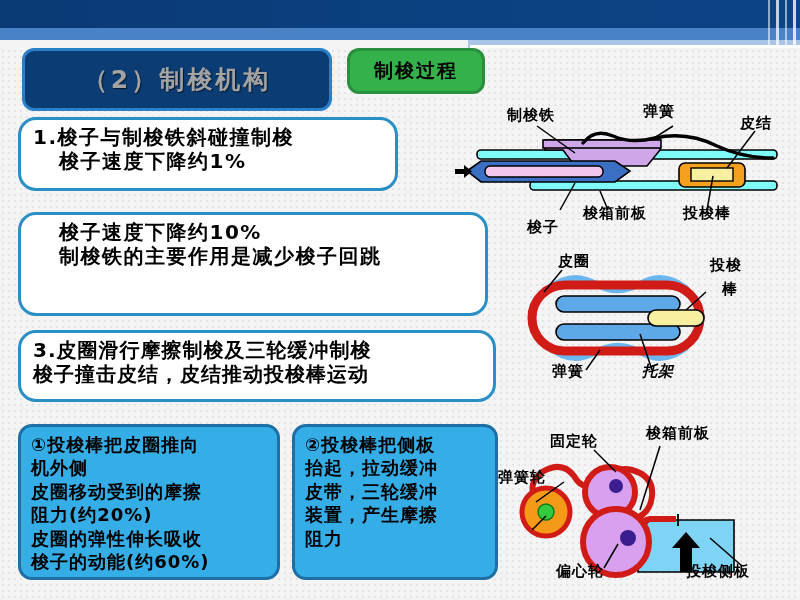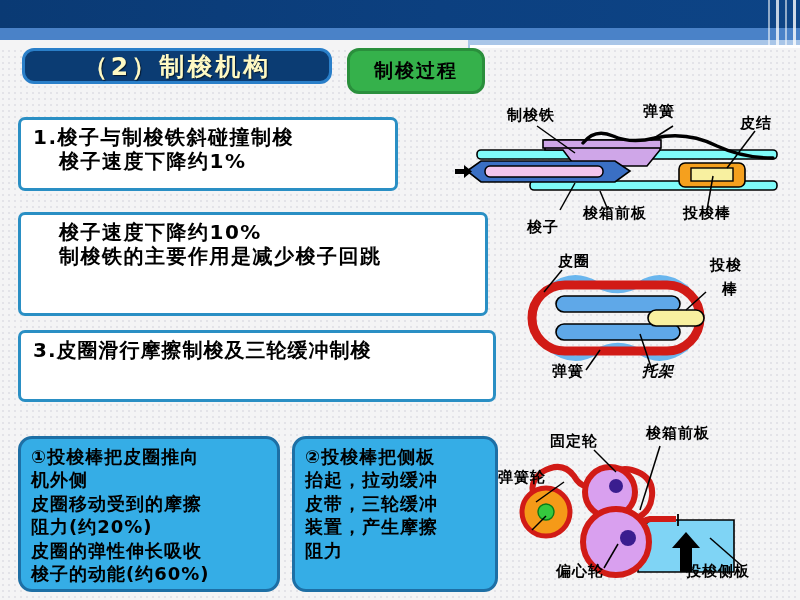--- a/index.html
+++ b/index.html
@@ -48,48 +48,48 @@
         rgba(255,255,255,.55) 25px, rgba(255,255,255,.55) 27px,
         rgba(255,255,255,0) 27px, rgba(255,255,255,0) 33px,
         rgba(255,255,255,.8) 33px, rgba(255,255,255,.8) 36px,
         rgba(255,255,255,0) 36px);
   }
 
   
   .rbox{position:absolute;box-sizing:border-box;}
 
   .title-box{
-    left:22px;top:48px;width:310px;height:36px;
+    left:22px;top:48px;width:310px;height:63px;
     background:#0b3c73;border:3px solid #2a7fc9;border-radius:12px;
     display:flex;align-items:center;justify-content:center;
-    color:#fef9c3;font-weight:bold;font-size:25px;letter-spacing:3px;
+    color:#a3a3a3;font-weight:bold;font-size:25px;letter-spacing:3px;
     text-shadow:1px 1px 1px rgba(0,0,0,.6);
   }
   .proc-box{
     left:347px;top:48px;width:138px;height:46px;
     background:#35b14b;border:3px solid #2a8f3c;border-radius:12px;
     display:flex;align-items:center;justify-content:center;
     color:#000000;font-weight:bold;font-size:19px;letter-spacing:2px;
   }
 
   .white-box{
-    background:#ffffff;border:3px solid #2a8fc4;border-radius:7px;
+    background:#ffffff;border:3px solid #2a8fc4;border-radius:18px;
     color:#000000;font-weight:bold;
     padding:5px 10px 16px 12px;line-height:1.22;
   }
   .wb1{left:18px;top:117px;width:380px;height:74px;font-size:20px;letter-spacing:1.5px;}
   .wb2{left:18px;top:212px;width:470px;height:104px;font-size:20px;letter-spacing:1.5px;}
   .wb3{left:18px;top:330px;width:478px;height:72px;font-size:20px;letter-spacing:1px;}
   .wb-line{white-space:nowrap;}
   .indent{padding-left:26px;}
 
   .blue-box{
     background:#35ade6;border:3px solid #1d6fa5;border-radius:14px;
     color:#000000;font-weight:bold;font-size:18px;line-height:1.3;
-    padding:6px 6px 4px 10px;letter-spacing:1px;margin-top:12px;
+    padding:6px 6px 4px 10px;letter-spacing:1px;
   }
   .bb1{left:18px;top:424px;width:262px;height:156px;}
   .bb2{left:292px;top:424px;width:206px;height:156px;}
 
   
   .diagram{position:absolute;}
   .lbl{
     position:absolute;font-weight:bold;font-size:15px;color:#000;
     white-space:nowrap;letter-spacing:1px;
   }
@@ -115,20 +115,21 @@
     <div class="wb-line indent">梭子速度下降约1%</div>
   </div>
 
   <div class="rbox white-box wb2">
     <div class="wb-line indent">梭子速度下降约10%</div>
     <div class="wb-line indent">制梭铁的主要作用是减少梭子回跳</div>
   </div>
 
   <div class="rbox white-box wb3">
     <div class="wb-line">3.皮圈滑行摩擦制梭及三轮缓冲制梭</div>
+    <div class="wb-line">梭子撞击皮结，皮结推动投梭棒运动</div>
   </div>
 
   <div class="rbox blue-box bb1">
     <div class="wb-line">①投梭棒把皮圈推向</div>
     <div class="wb-line">机外侧</div>
     <div class="wb-line">皮圈移动受到的摩擦</div>
     <div class="wb-line">阻力(约20%)</div>
     <div class="wb-line">皮圈的弹性伸长吸收</div>
     <div class="wb-line">梭子的动能(约60%)</div>
   </div>

